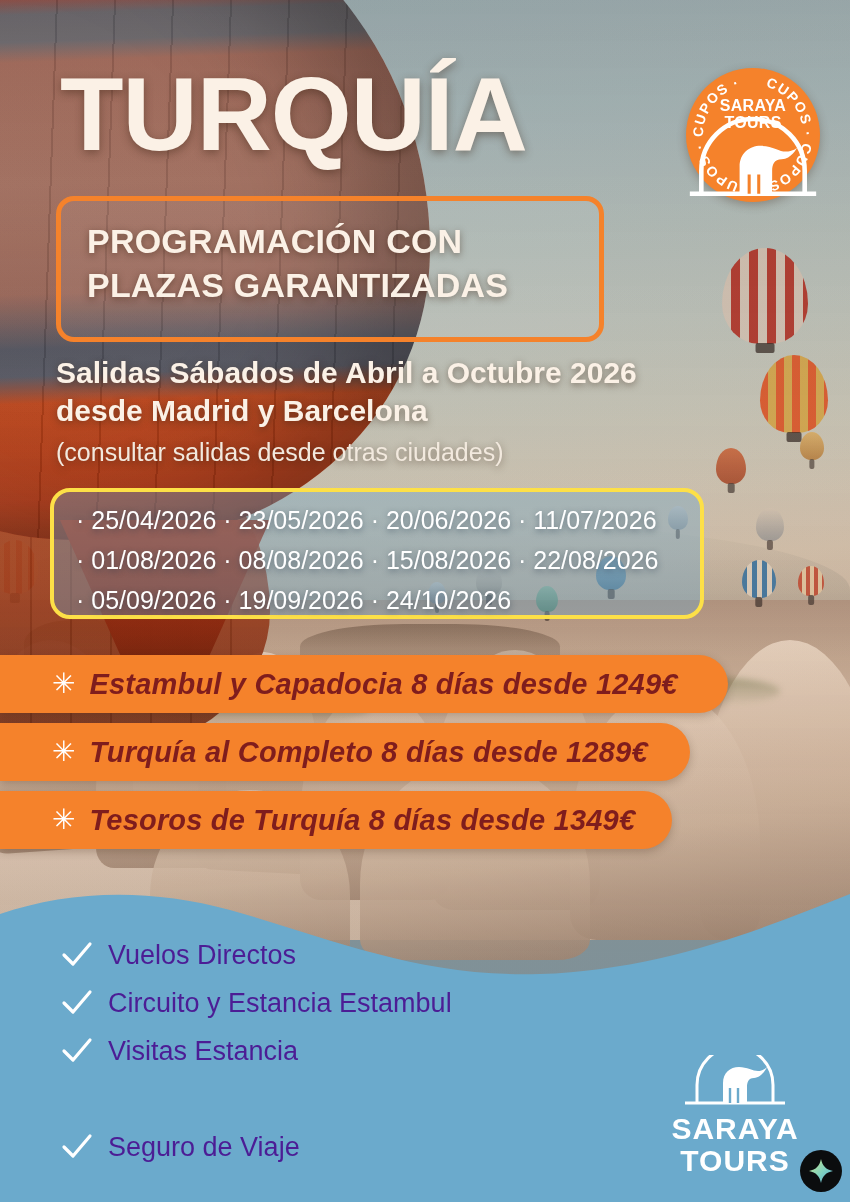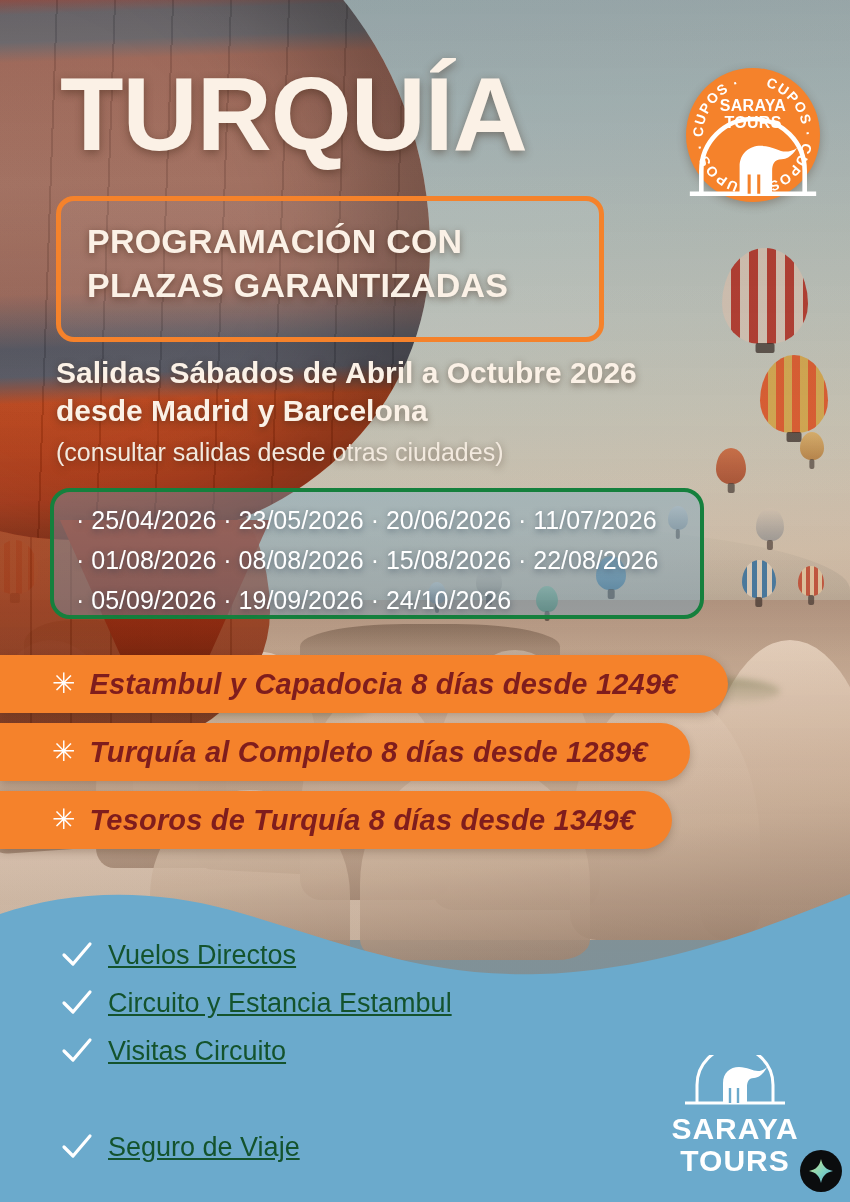--- a/index.html
+++ b/index.html
@@ -168,21 +168,21 @@
   .promo-l2{top:65px;text-align:center;}
 
   .dep{position:absolute;left:56px;}
   .dep1{top:356px;font-size:30px;font-weight:bold;color:#FBF1E6;text-shadow:0 2px 7px rgba(60,35,20,.5);white-space:nowrap;}
   .dep2{top:394px;font-size:30px;font-weight:bold;color:#FBF1E6;text-shadow:0 2px 7px rgba(60,35,20,.5);white-space:nowrap;}
   .dep3{top:438px;font-size:25px;font-weight:normal;color:#F2E9DE;text-shadow:0 2px 7px rgba(60,35,20,.5);white-space:nowrap;}
 
   
   .dates-box{
     position:absolute;left:50px;top:488px;width:654px;height:131px;
-    border:4px solid #15803d;border-radius:20px;
+    border:4px solid #fde047;border-radius:20px;
     background:rgba(110,165,200,.38);
     box-sizing:border-box;
   }
   .dates-row{
     position:absolute;left:22px;font-size:25px;color:#FFFFFF;white-space:nowrap;
     text-shadow:0 2px 6px rgba(30,50,70,.55);
   }
   .dr1{top:14px;}
   .dr2{top:54px;}
   .dr3{top:94px;}
@@ -200,21 +200,21 @@
   .bar .star{
     margin-left:52px;font-size:28px;color:#fff;line-height:1;margin-right:14px;
   }
   .bar .btxt{
     font-size:29px;font-weight:bold;font-style:italic;color:#7f1d1d;letter-spacing:.2px;white-space:nowrap;
   }
 
   
   .check-item{position:absolute;left:60px;display:flex;align-items:center;}
   .check-item .ck{width:34px;height:34px;margin-right:14px;flex:0 0 auto;}
-  .check-item .ctxt{font-size:27px;color:#14532d;white-space:nowrap;text-decoration:underline;}
+  .check-item .ctxt{font-size:27px;color:#4c1d95;white-space:nowrap;}
   .ci1{top:938px;}
   .ci2{top:986px;align-items:center;}
   .ci3{top:1034px;}
   .ci4{top:1082px;}
   .ci5{top:1130px;}
 
   
   .blogo{position:absolute;left:660px;top:1055px;width:150px;text-align:center;color:#fff;}
   .blogo .mark{display:block;margin:0 auto 4px;width:104px;height:54px;}
   .blogo .n1{display:block;font-size:30px;font-weight:bold;letter-spacing:1px;line-height:1.06;}
@@ -341,21 +341,21 @@
     <div class="check-item ci2">
       <svg class="ck" viewBox="0 0 34 34" aria-hidden="true">
         <path d="M4,17 L13,26 L30,6" fill="none" stroke="#ffffff" stroke-width="3.2" stroke-linecap="round" stroke-linejoin="round"></path>
       </svg>
       <span class="ctxt">Circuito y Estancia Estambul</span>
     </div>
     <div class="check-item ci3">
       <svg class="ck" viewBox="0 0 34 34" aria-hidden="true">
         <path d="M4,17 L13,26 L30,6" fill="none" stroke="#ffffff" stroke-width="3.2" stroke-linecap="round" stroke-linejoin="round"></path>
       </svg>
-      <span class="ctxt">Visitas Circuito</span>
+      <span class="ctxt">Visitas Estancia</span>
     </div>
     <div class="check-item ci5">
       <svg class="ck" viewBox="0 0 34 34" aria-hidden="true">
         <path d="M4,17 L13,26 L30,6" fill="none" stroke="#ffffff" stroke-width="3.2" stroke-linecap="round" stroke-linejoin="round"></path>
       </svg>
       <span class="ctxt">Seguro de Viaje</span>
     </div>
 
     <div class="blogo">
       <svg class="mark" viewBox="0 0 104 54" aria-hidden="true">

